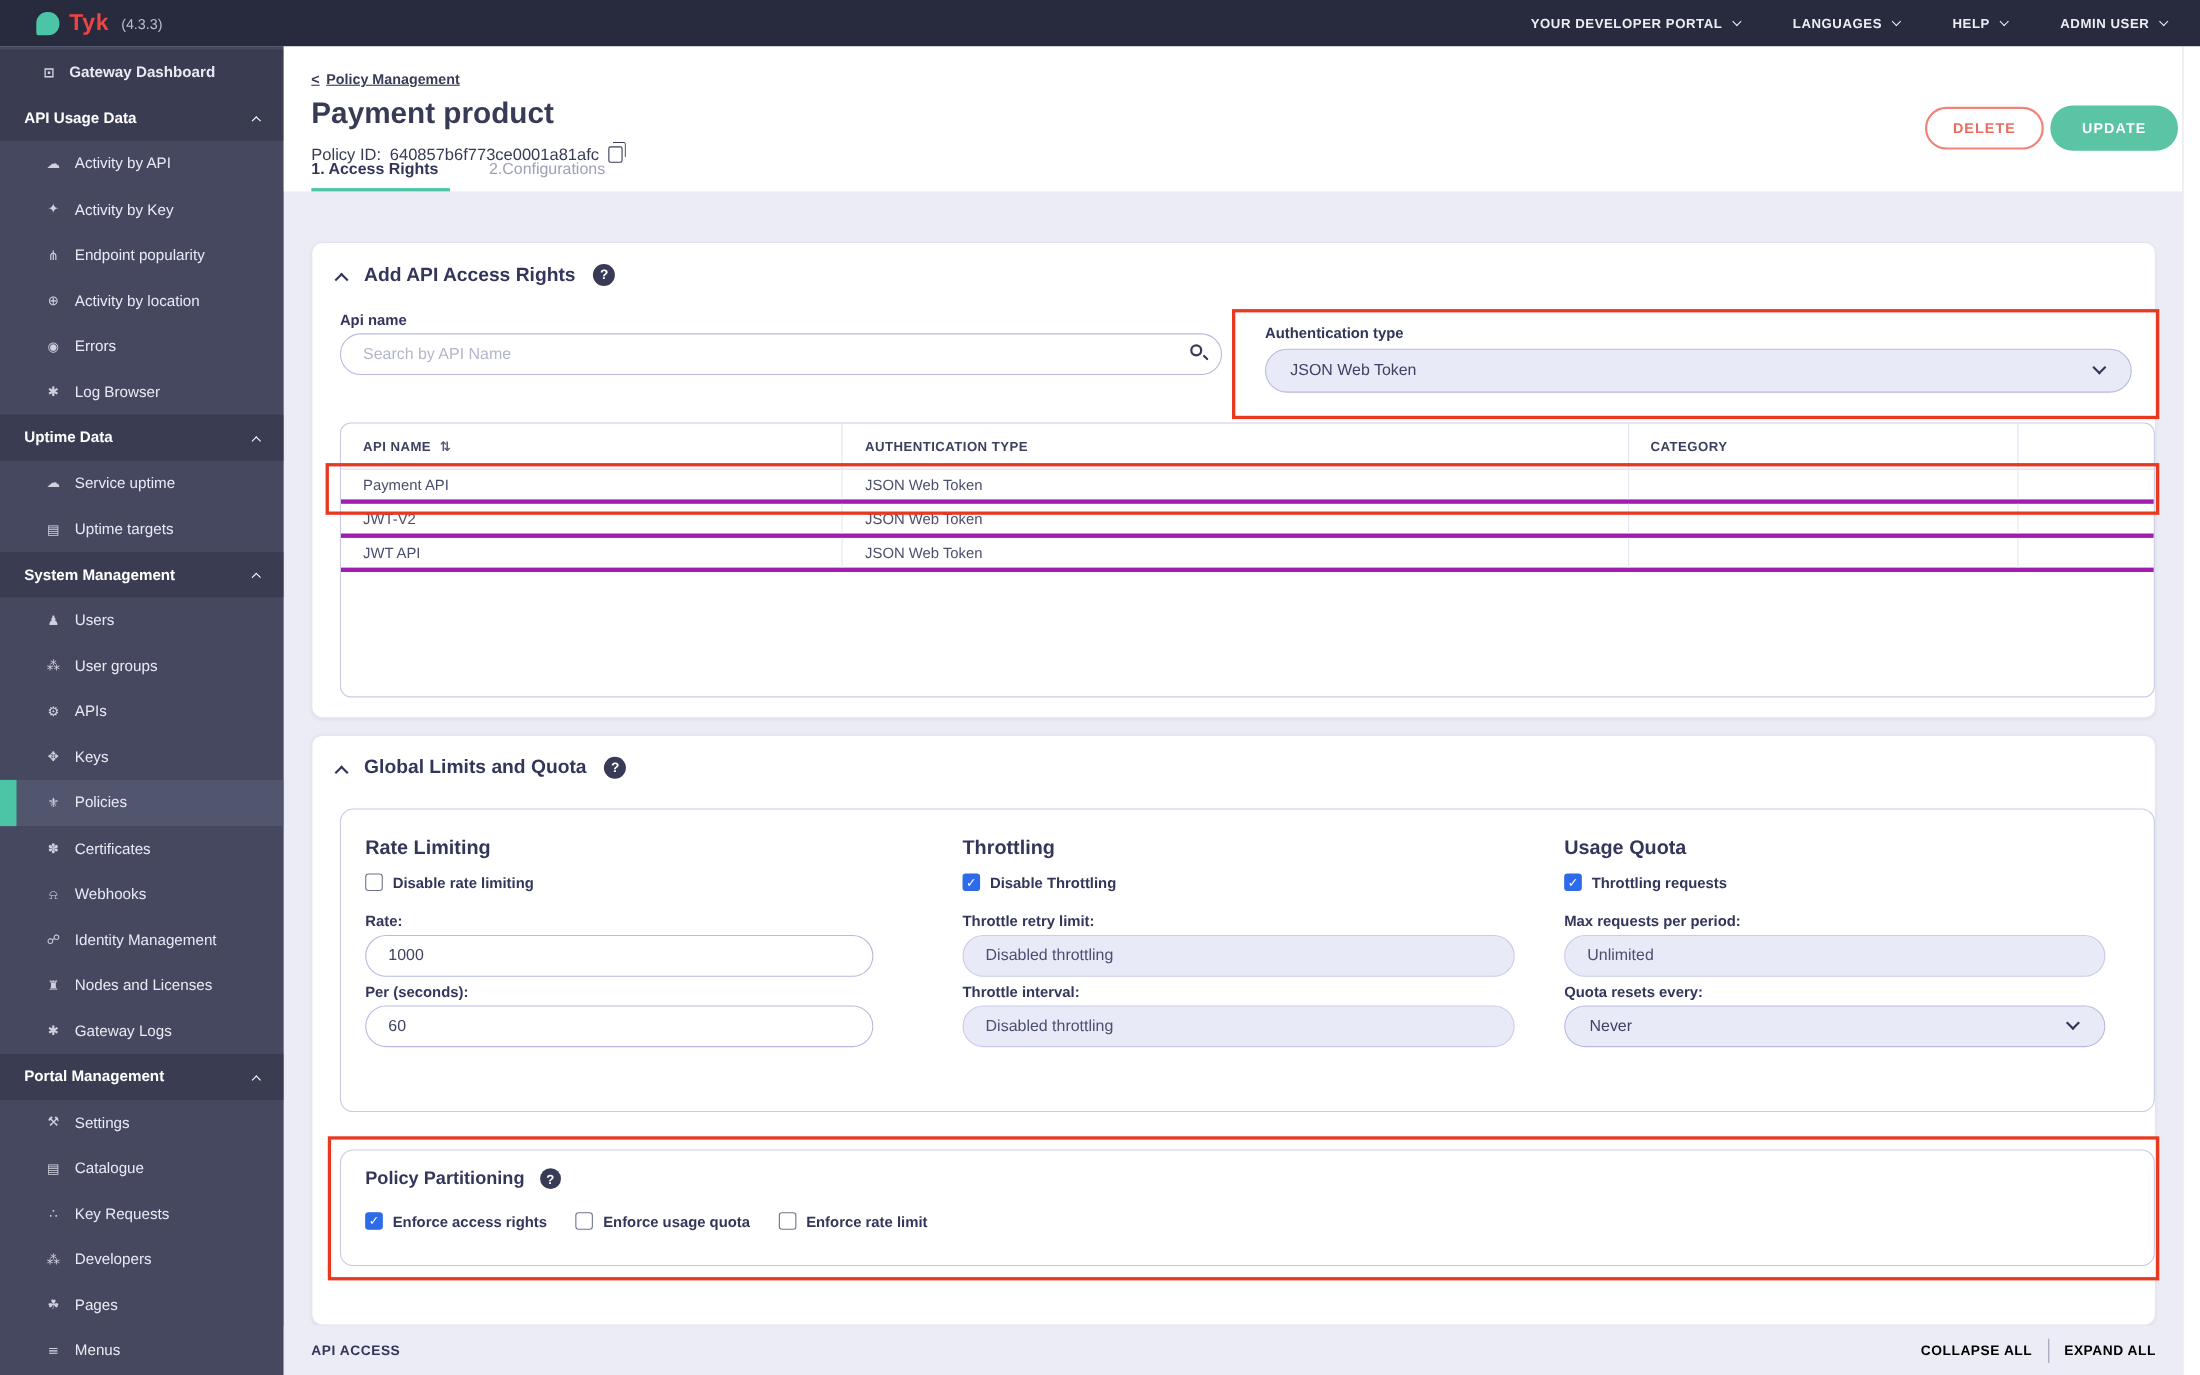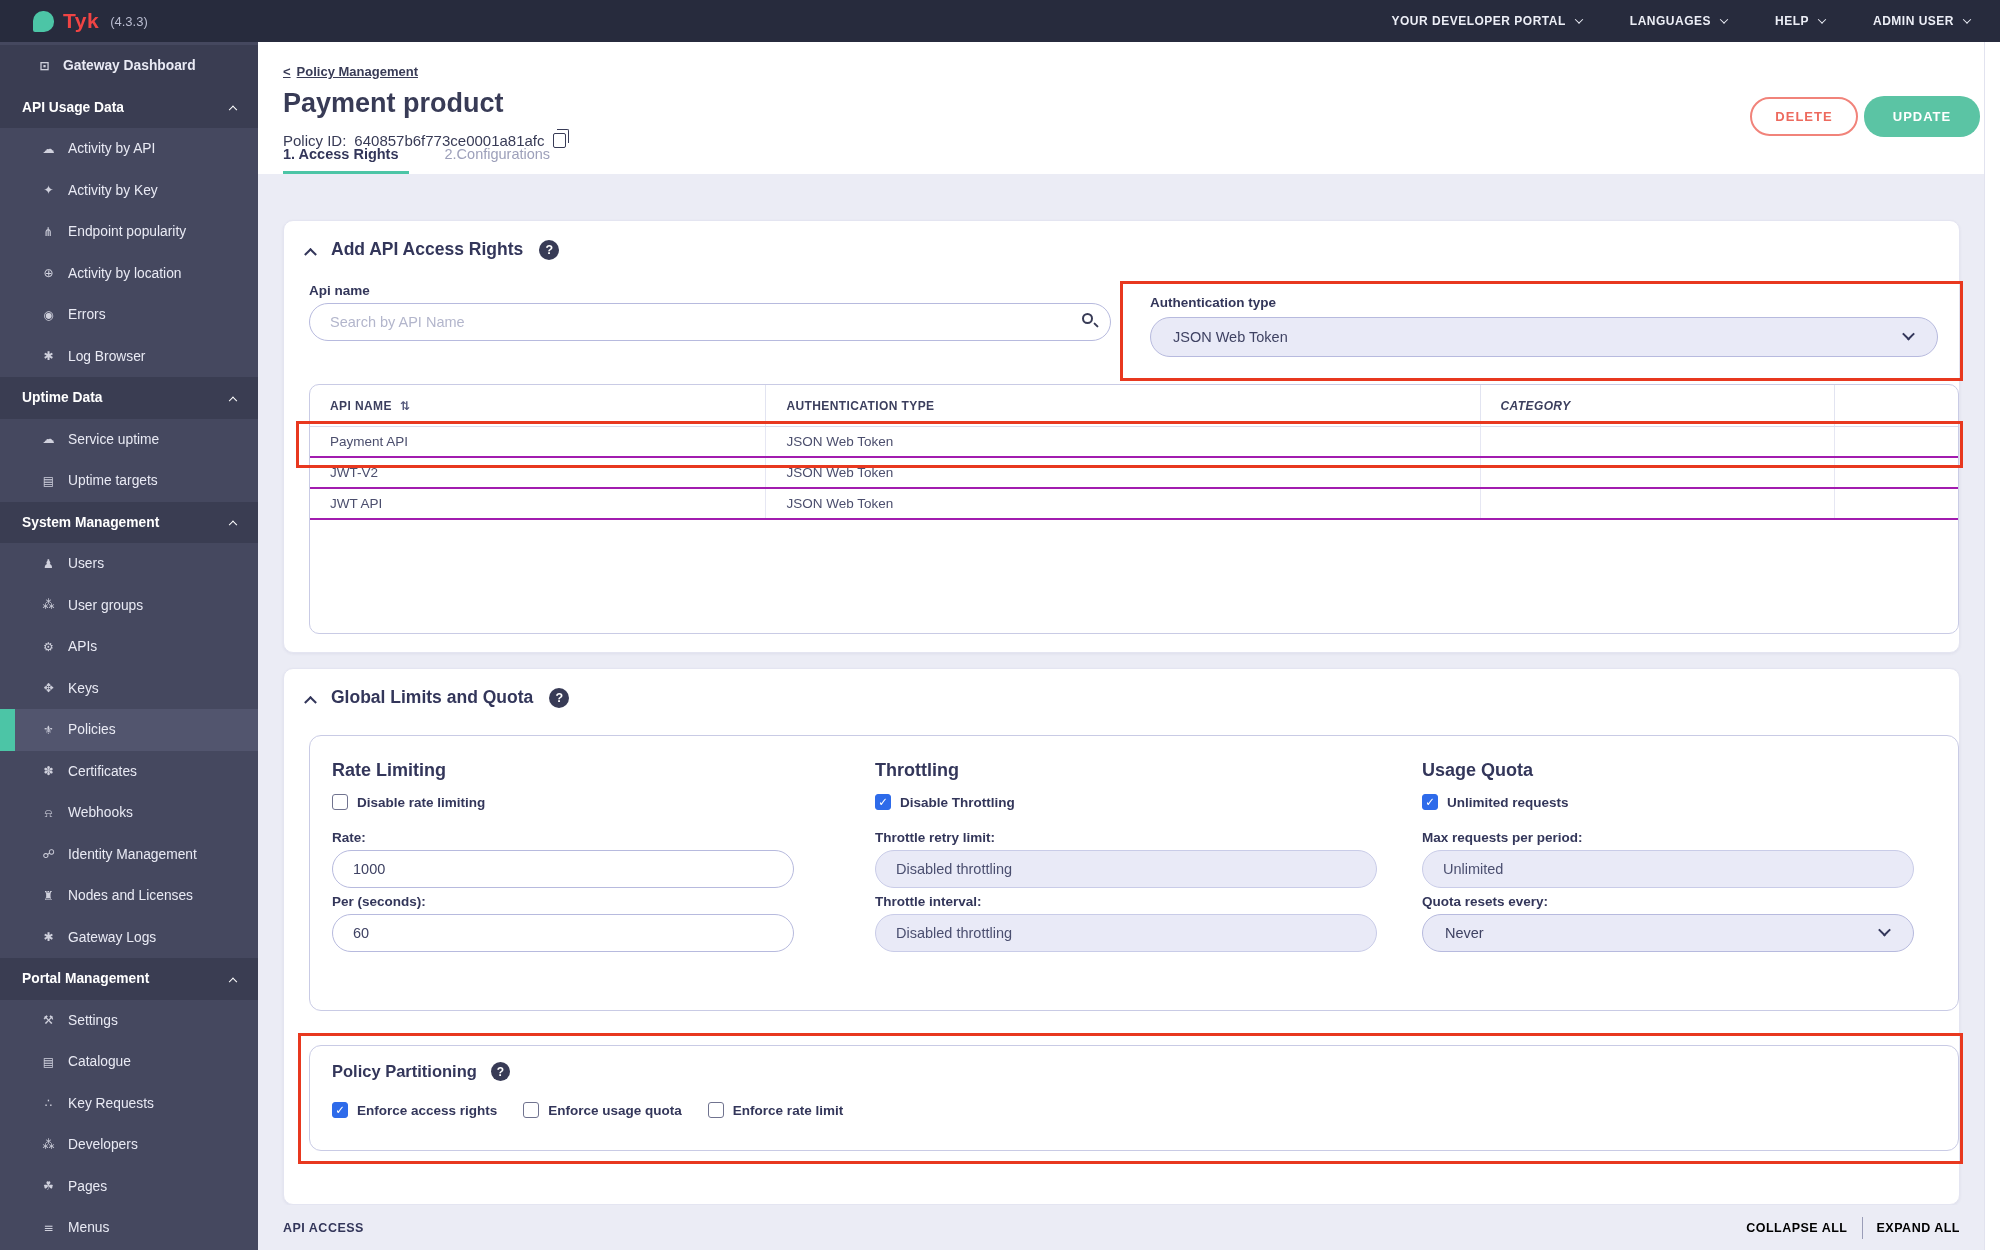--- a/index.html
+++ b/index.html
@@ -91,25 +91,25 @@
   .anno { position:absolute; border:3px solid #e8381f; pointer-events:none; z-index:8; }
 
   
   .table { position:absolute; left:25px; top:163px; width:1650px; height:250px;
     border:1px solid #c9cbe5; border-radius:10px; overflow:hidden; background:#fff; }
   .thead { height:42px; display:flex; align-items:center; border-bottom:1px solid #d9dbec; }
   .hcell { height:100%; display:flex; align-items:center; padding:0 20px; gap:8px;
     font-size:12px; font-weight:bold; color:#3c3f5e; letter-spacing:0.4px;
     border-right:1px solid #e2e4f1; }
   .hcell:last-child { border-right:none; }
-  .trow { height:31px; display:flex; border-bottom:2px solid #a21caf; cursor:pointer; }
+  .trow { height:31px; display:flex; border-bottom:4px solid #a21caf; cursor:pointer; }
   .tcell { height:100%; display:flex; align-items:center; padding:0 20px; font-size:13.5px;
     color:#4b4e6d; border-right:1px solid #e6e7f3; }
   .tcell:last-child { border-right:none; }
-  .c0 { width:457px; } .c1 { width:715px; } .c2 { width:355px;font-style:italic; } .c3 { width:123px; }
+  .c0 { width:457px; } .c1 { width:715px; } .c2 { width:355px; } .c3 { width:123px; }
   .sort-ic { font-size:12px; color:#565a7c; font-family:"DejaVu Sans",sans-serif; }
 
   
   .panel { position:absolute; border:1px solid #c9cbe5; border-radius:12px; background:#fff; }
   .limit-col { position:absolute; top:0; height:100%; }
   .limit-col h3 { position:absolute; top:24px; font-size:18px; font-weight:bold; color:#33365a; }
   .cbrow { display:flex; align-items:center; gap:9px; cursor:pointer; }
   .cb { width:16px; height:16px; border:1.6px solid #70738f; border-radius:3px; background:#fff;
     display:inline-flex; align-items:center; justify-content:center; flex:none; }
   .cb.checked { background:#2e6bea; border-color:#2e6bea; }
@@ -386,21 +386,21 @@
         <div class="field-label f-label1">Throttle retry limit:</div>
         <input class="pill disabled f-input1" disabled="" value="Disabled throttling" style="">
         <div class="field-label f-label2">Throttle interval:</div>
         <input class="pill disabled f-input2" disabled="" value="Disabled throttling" style="">
       </div>
 
       <div class="limit-col" style="left:1112px; width:492px;">
         <h3>Usage Quota</h3>
         <div class="cbrow col-cbrow">
           <span class="cb checked"></span>
-          <span class="cb-label">Unlimited requests</span>
+          <span class="cb-label">Throttling requests</span>
         </div>
         <div class="field-label f-label1">Max requests per period:</div>
         <input class="pill disabled f-input1" disabled="" value="Unlimited" style="">
         <div class="field-label f-label2">Quota resets every:</div>
         <div class="selectbox f-input2" style="height:38px;">
           <span>Never</span>
           <span class="chev"></span>
         </div>
       </div>
     </div>

